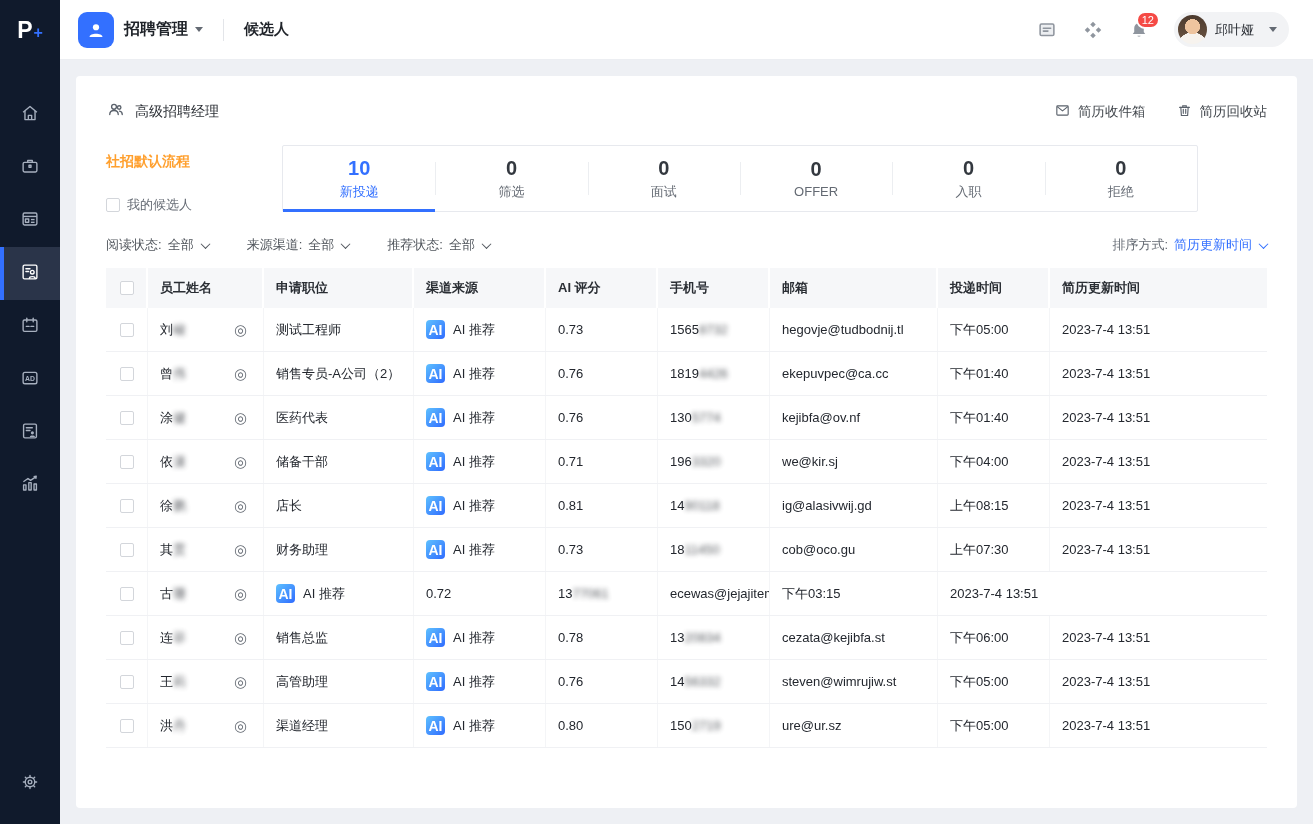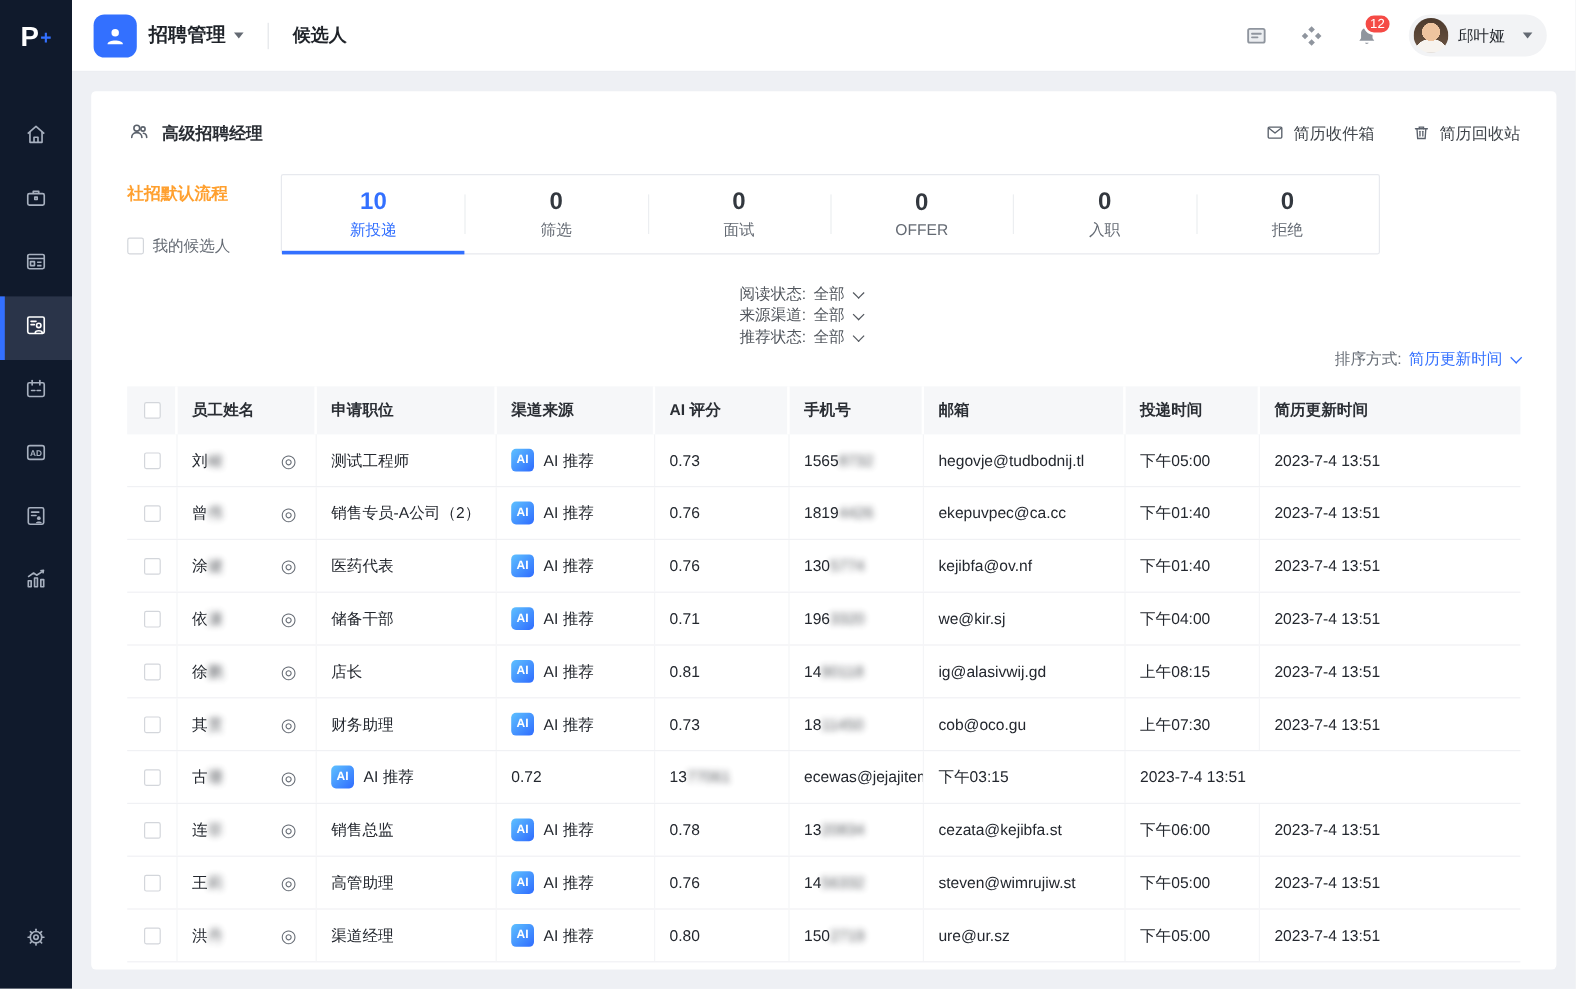--- a/index.html
+++ b/index.html
@@ -53,47 +53,47 @@
       linear-gradient(#4c3a2d,#6d5644); }
   .user-name { font-size:13px; color:#1f2329; }
 
   
   .page { flex:1; padding:16px; min-height:0; }
   .card { background:#fff; border-radius:4px; height:100%; padding:24px 30px 14px 30px;
     display:flex; flex-direction:column; }
 
   .role-row { display:flex; align-items:center; }
   .role-left { display:flex; align-items:center; gap:9px; font-size:14px;
-    color:#2a2e34; font-weight:700; }
+    color:#2a2e34; font-weight:400; }
   .role-left svg { width:20px; height:20px; color:#5a616b; }
   .role-actions { margin-left:auto; display:flex; align-items:center; gap:30px; }
   .r-act { display:flex; align-items:center; gap:7px; font-size:13.5px; color:#41464c;
     cursor:pointer; }
   .r-act svg { width:17px; height:17px; color:#5a616b; }
 
-  .process-row { display:flex; margin-top:22px; }
+  .process-row { display:flex; margin-top:22px;gap:48px; }
   .process-left { width:128px; flex-shrink:0; padding-top:8px; }
   .process-name { color:#ffa02f; font-size:14px; font-weight:bold; }
   .my-cand { display:flex; align-items:center; gap:7px; margin-top:25px;
     font-size:13px; color:#646a73; cursor:pointer; }
   .cb { width:14px; height:14px; border:1px solid #d3d6db; border-radius:2px;
     background:#fff; display:inline-block; flex-shrink:0; }
   .stages { flex:0 0 916px; border:1px solid #e7e9ee; border-radius:2px;
     display:flex; height:67px; }
   .stage { flex:1; display:flex; flex-direction:column; align-items:center;
     justify-content:center; gap:3px; position:relative; cursor:pointer; }
   .stage:not(:first-child)::before { content:""; position:absolute; left:0; top:16px;
     bottom:16px; width:1px; background:#eceef1; }
   .stage-count { font-size:20px; font-weight:600; color:#33383f; }
   .stage-label { font-size:13px; color:#646a73; }
   .stage.active .stage-count, .stage.active .stage-label { color:#3370ff; }
   .stage.active::after { content:""; position:absolute; left:0; right:0; bottom:-1px;
     height:3px; background:#3370ff; }
 
-  .filter-row { display:flex; align-items:center; margin-top:22px;flex-direction:column; }
+  .filter-row { display:flex; align-items:center; margin-top:22px; }
   .filter { display:flex; align-items:center; gap:6px; font-size:13px; color:#51565d;
     margin-right:38px; cursor:pointer; }
   .chev { width:7px; height:7px; border-right:1.5px solid #51565d;
     border-bottom:1.5px solid #51565d; transform:rotate(45deg) translate(-1px,-1px);
     display:inline-block; margin-left:2px; }
   .sort { margin-left:auto; display:flex; align-items:center; gap:6px; font-size:13px; }
   .sort-label { color:#646a73; }
   .sort-value { color:#3370ff; cursor:pointer; }
   .chev.blue { border-color:#3370ff; }
 
@@ -109,21 +109,21 @@
   .th:last-child { border-right:none; }
   .trow { height:44px; border-bottom:1px solid #f0f1f4; font-size:13px; color:#23272e; }
   .td { padding-left:12px; height:100%; display:flex; align-items:center;
     border-right:1px solid #f4f5f7; overflow:hidden; white-space:nowrap; }
   .td:last-child { border-right:none; }
   .c-sel { justify-content:flex-start; padding-left:14px; }
   .c-name { justify-content:space-between; padding-right:16px; }
   .eye { color:#646a73; font-size:15px; cursor:pointer; }
   .blur { filter:blur(2.5px); opacity:.75; }
   .ai-badge { width:19px; height:19px; border-radius:4px;
-    background:linear-gradient(135deg,#5ec1ff,#2f6bff); color:#fff; font-size:10px;
+    background:linear-gradient(135deg,#5ec1ff,#2f6bff); color:#fff; font-size:14px;
     font-weight:bold; display:inline-flex; align-items:center; justify-content:center;
     margin-right:8px; flex-shrink:0; }
 
   
   .pagination { margin-top:auto; padding:16px 4px 8px 0; display:flex;
     align-items:center; justify-content:flex-end; gap:16px; font-size:13px;
     color:#646a73; }
   .pg-box { border:1px solid #dee0e4; border-radius:4px; height:32px; display:flex;
     align-items:center; padding:0 12px; gap:8px; color:#2a2e34; cursor:pointer; }
   .pg-jump { cursor:default; }

